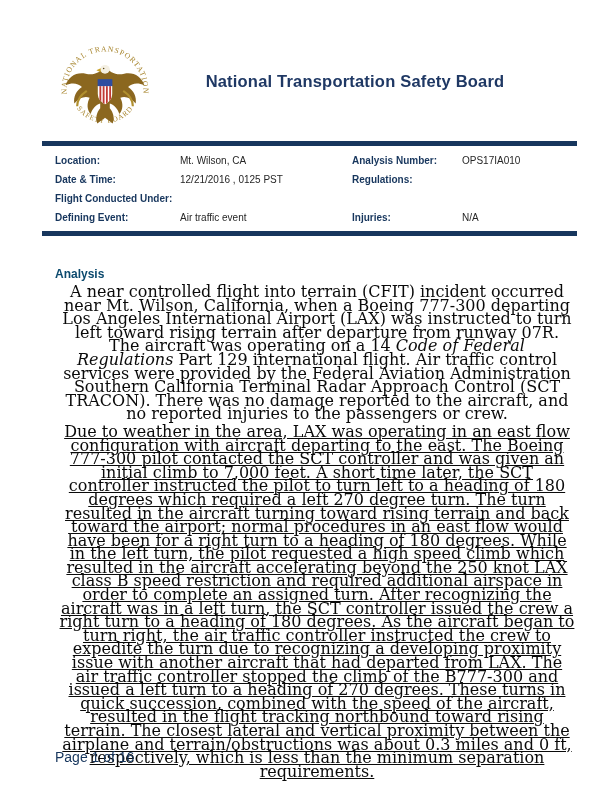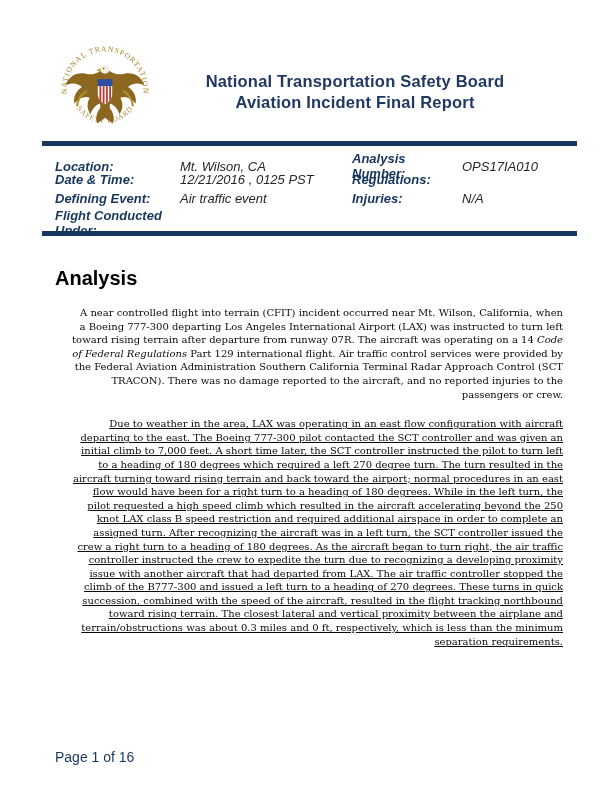--- a/index.html
+++ b/index.html
@@ -9,30 +9,30 @@
   
   .seal{position:absolute;left:57px;top:41px;width:96px;height:96px;}
   .title-block{position:absolute;left:140px;top:71px;width:430px;text-align:center;
                color:#1F3864;font-weight:bold;font-size:16.5px;line-height:21px;letter-spacing:.2px;}
 
   
   .info-table{position:absolute;left:42px;top:141px;width:535px;
               border-top:5px solid #17365D;border-bottom:5px solid #17365D;
               padding:5px 0 4px 0;}
   .info-row{display:grid;grid-template-columns:125px 172px 110px 1fr;
-            padding-left:13px;height:19px;align-items:center;font-size:13px;font-style:italic;}
+            padding-left:13px;height:19px;align-items:center;font-size:10px;}
   .info-label{font-weight:bold;color:#17365D;}
   .info-value{color:#262626;}
 
   
   .content{position:absolute;left:55px;top:267px;width:524px;}
-  .section-heading{margin:0;font-size:20px;font-weight:bold;color:#000000;
+  .section-heading{margin:0;font-size:12px;font-weight:bold;color:#0c4a6e;
                    font-family:"Liberation Sans",sans-serif;}
-  .content p{font-family:"DejaVu Serif",serif;font-size:10px;line-height:13.6px;
-             color:#0a0a0a;margin:16px;text-align:right;}
+  .content p{font-family:"DejaVu Serif",serif;font-size:16px;line-height:13.6px;
+             color:#0a0a0a;margin:4px;text-align:center;}
   .p1{margin-top:31px;}
   .p2{margin-top:14px;text-decoration:underline;}
   .pc-heading{position:absolute;left:55px;top:700px;}
   .footer{position:absolute;left:55px;top:749px;font-size:14px;color:#17365D;}
 </style>
 </head>
 <body>
 
 <div class="page">
 
@@ -77,47 +77,46 @@
             <rect x="54.4" y="47" width="1.9" height="20" fill="#C03A34"></rect>
           </g>
           <rect x="42.5" y="40" width="15" height="7" fill="#2F4DA0"></rect>
         </g>
       </g>
     </svg>
   </div>
 
   <div class="title-block">
     <div>National Transportation Safety Board</div>
-    <div>Aviation Incident Final Report</div>
   </div>
 
   <div class="info-table">
     <div class="info-row">
       <span class="info-label">Location:</span>
       <span class="info-value">Mt. Wilson, CA</span>
       <span class="info-label">Analysis Number:</span>
       <span class="info-value">OPS17IA010</span>
     </div>
     <div class="info-row">
       <span class="info-label">Date &amp; Time:</span>
       <span class="info-value">12/21/2016 , 0125 PST</span>
       <span class="info-label">Regulations:</span>
       <span class="info-value"></span>
     </div>
     <div class="info-row">
+      <span class="info-label">Flight Conducted Under:</span>
+      <span class="info-value"></span>
+      <span class="info-label"></span>
+      <span class="info-value"></span>
+    </div>
+    <div class="info-row">
       <span class="info-label">Defining Event:</span>
       <span class="info-value">Air traffic event</span>
       <span class="info-label">Injuries:</span>
       <span class="info-value">N/A</span>
-    </div>
-    <div class="info-row">
-      <span class="info-label">Flight Conducted Under:</span>
-      <span class="info-value"></span>
-      <span class="info-label"></span>
-      <span class="info-value"></span>
     </div>
   </div>
 
   <div class="content">
     <h2 class="section-heading">Analysis</h2>
     <p class="p1"><span>A near controlled flight into terrain (CFIT) incident occurred near Mt. Wilson, California, when a Boeing 777-300 departing Los Angeles International Airport (LAX) was instructed to turn left toward rising terrain after departure from runway 07R. The aircraft was operating on a 14 </span><span style="font-style: italic;">Code of Federal Regulations</span><span> Part 129 international flight. Air traffic control services were provided by the Federal Aviation Administration Southern California Terminal Radar Approach Control (SCT TRACON). There was no damage reported to the aircraft, and no reported injuries to the passengers or crew.</span></p>
     <p class="p2">Due to weather in the area, LAX was operating in an east flow configuration with aircraft departing to the east. The Boeing 777-300 pilot contacted the SCT controller and was given an initial climb to 7,000 feet. A short time later, the SCT controller instructed the pilot to turn left to a heading of 180 degrees which required a left 270 degree turn. The turn resulted in the aircraft turning toward rising terrain and back toward the airport; normal procedures in an east flow would have been for a right turn to a heading of 180 degrees. While in the left turn, the pilot requested a high speed climb which resulted in the aircraft accelerating beyond the 250 knot LAX class B speed restriction and required additional airspace in order to complete an assigned turn. After recognizing the aircraft was in a left turn, the SCT controller issued the crew a right turn to a heading of 180 degrees. As the aircraft began to turn right, the air traffic controller instructed the crew to expedite the turn due to recognizing a developing proximity issue with another aircraft that had departed from LAX. The air traffic controller stopped the climb of the B777-300 and issued a left turn to a heading of 270 degrees. These turns in quick succession, combined with the speed of the aircraft, resulted in the flight tracking northbound toward rising terrain. The closest lateral and vertical proximity between the airplane and terrain/obstructions was about 0.3 miles and 0 ft, respectively, which is less than the minimum separation requirements.</p>
   </div>
 
 

